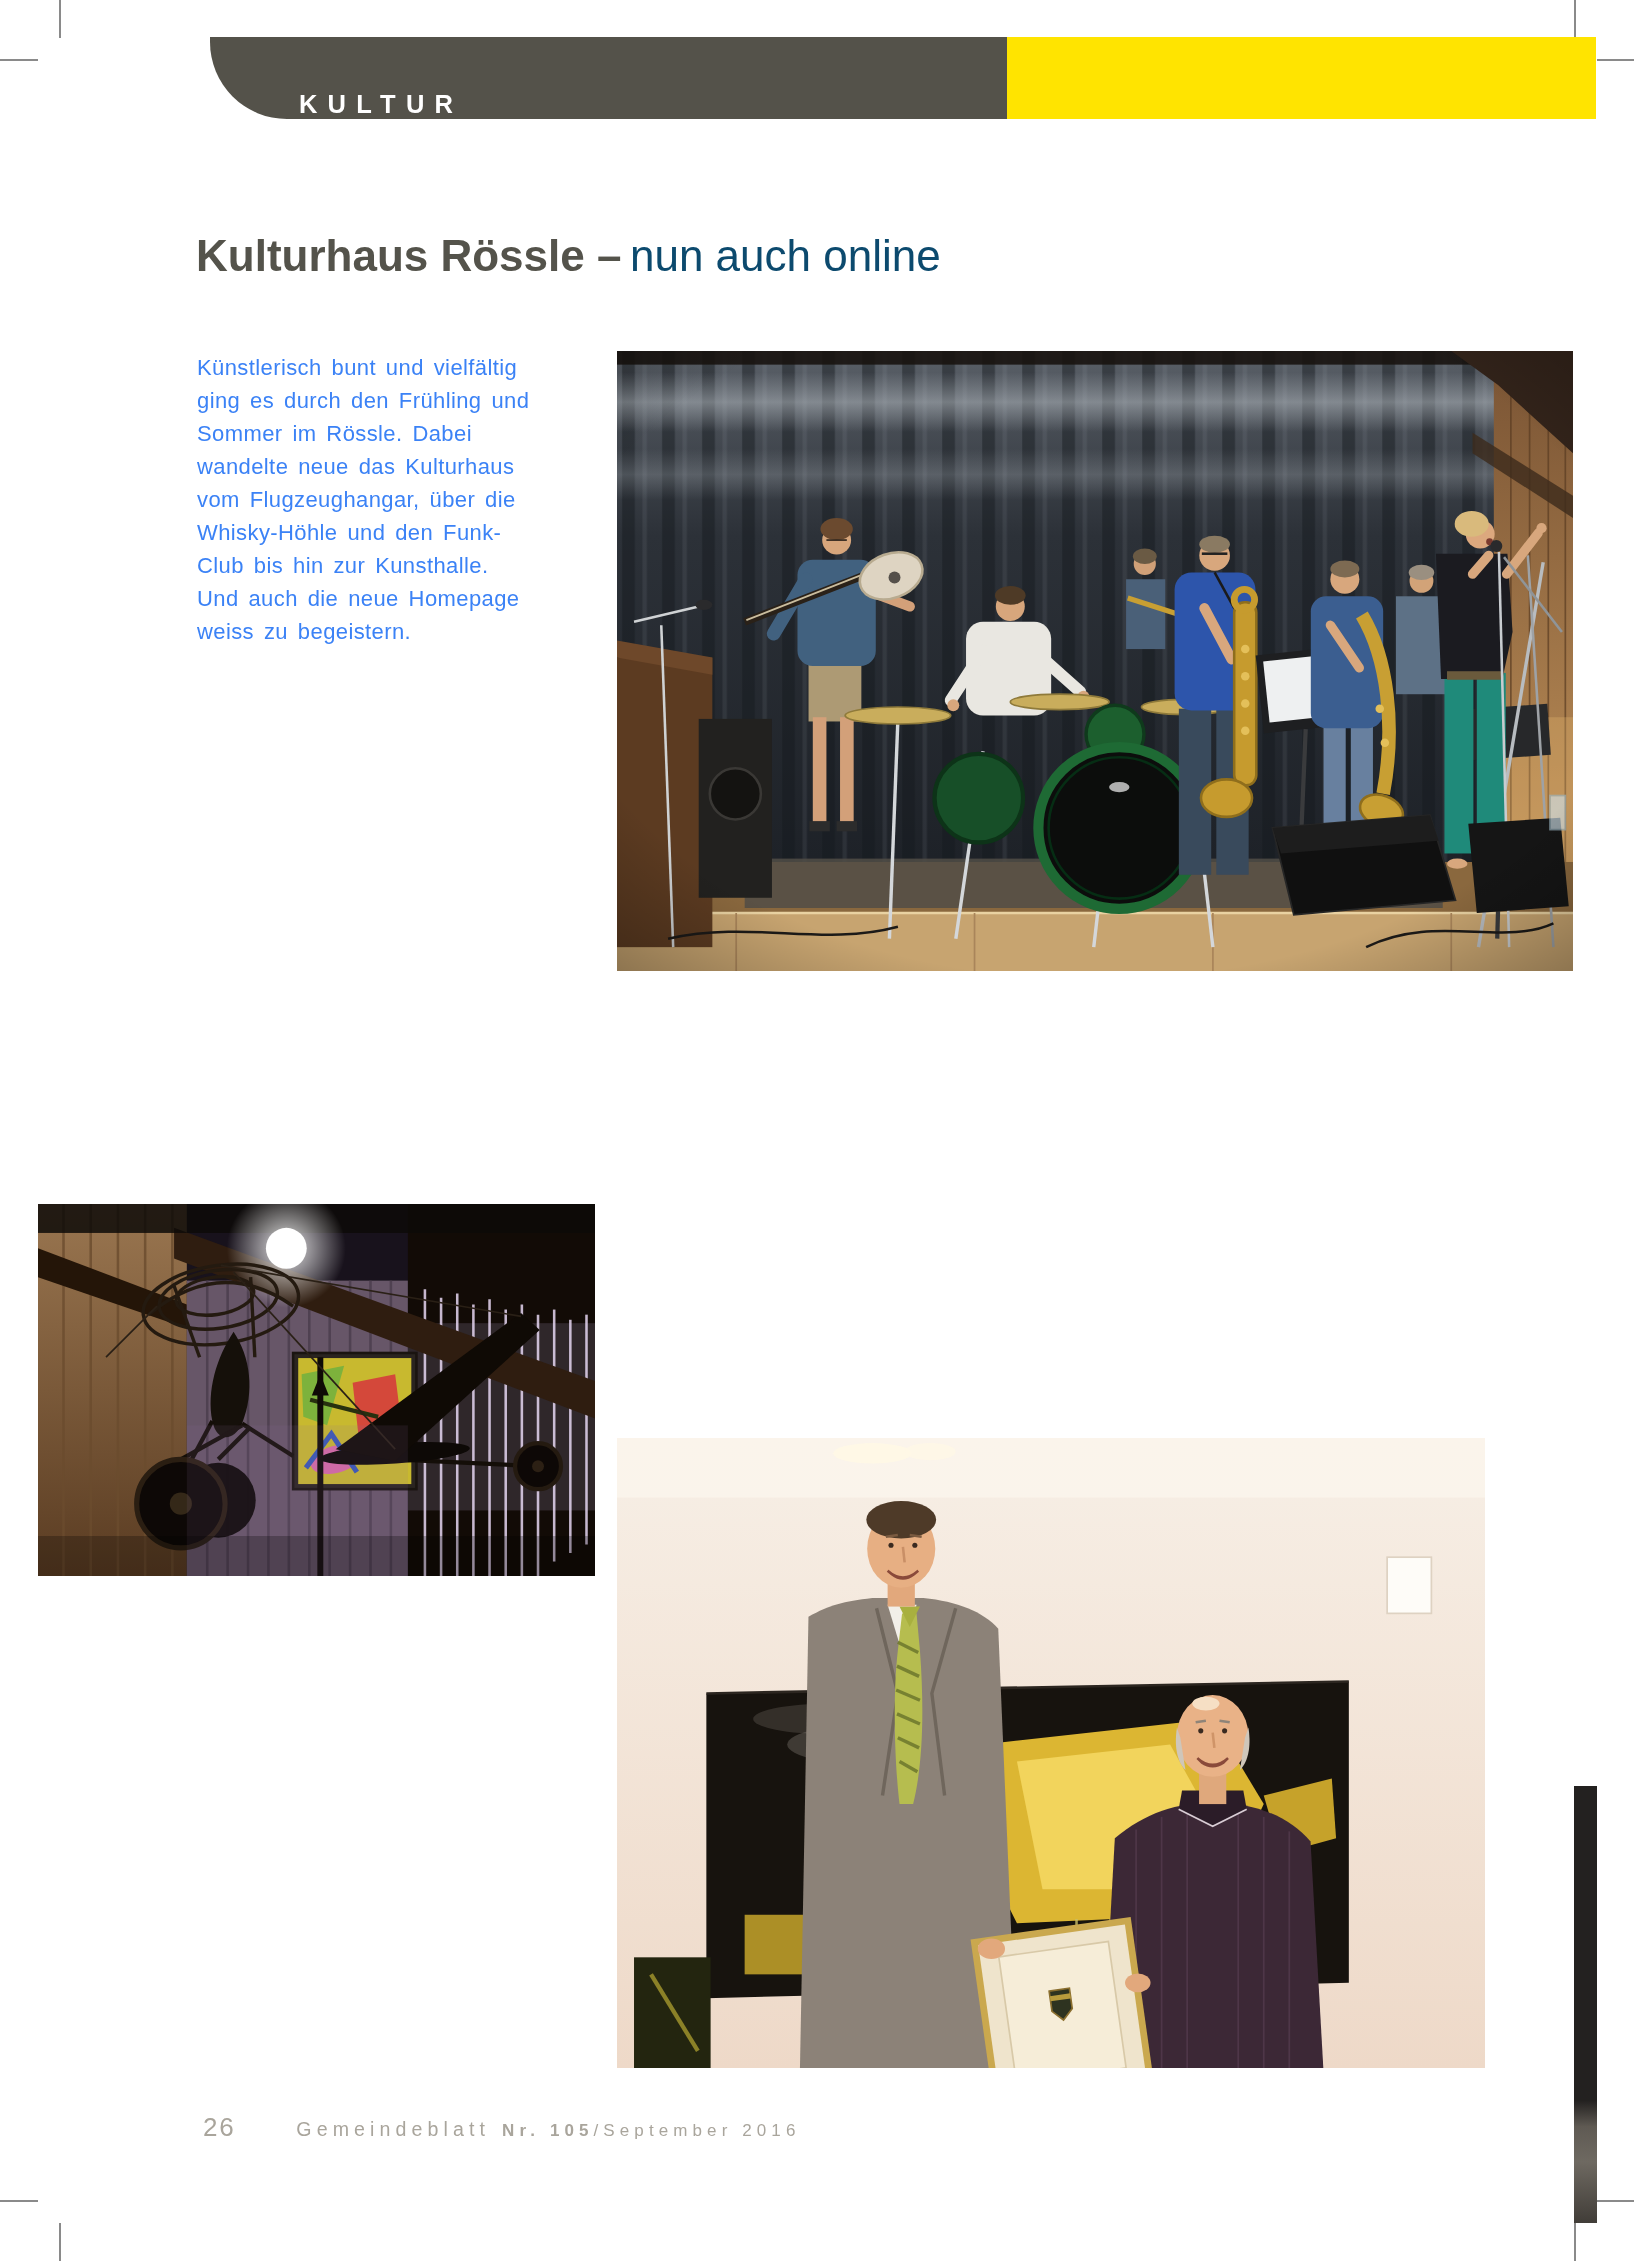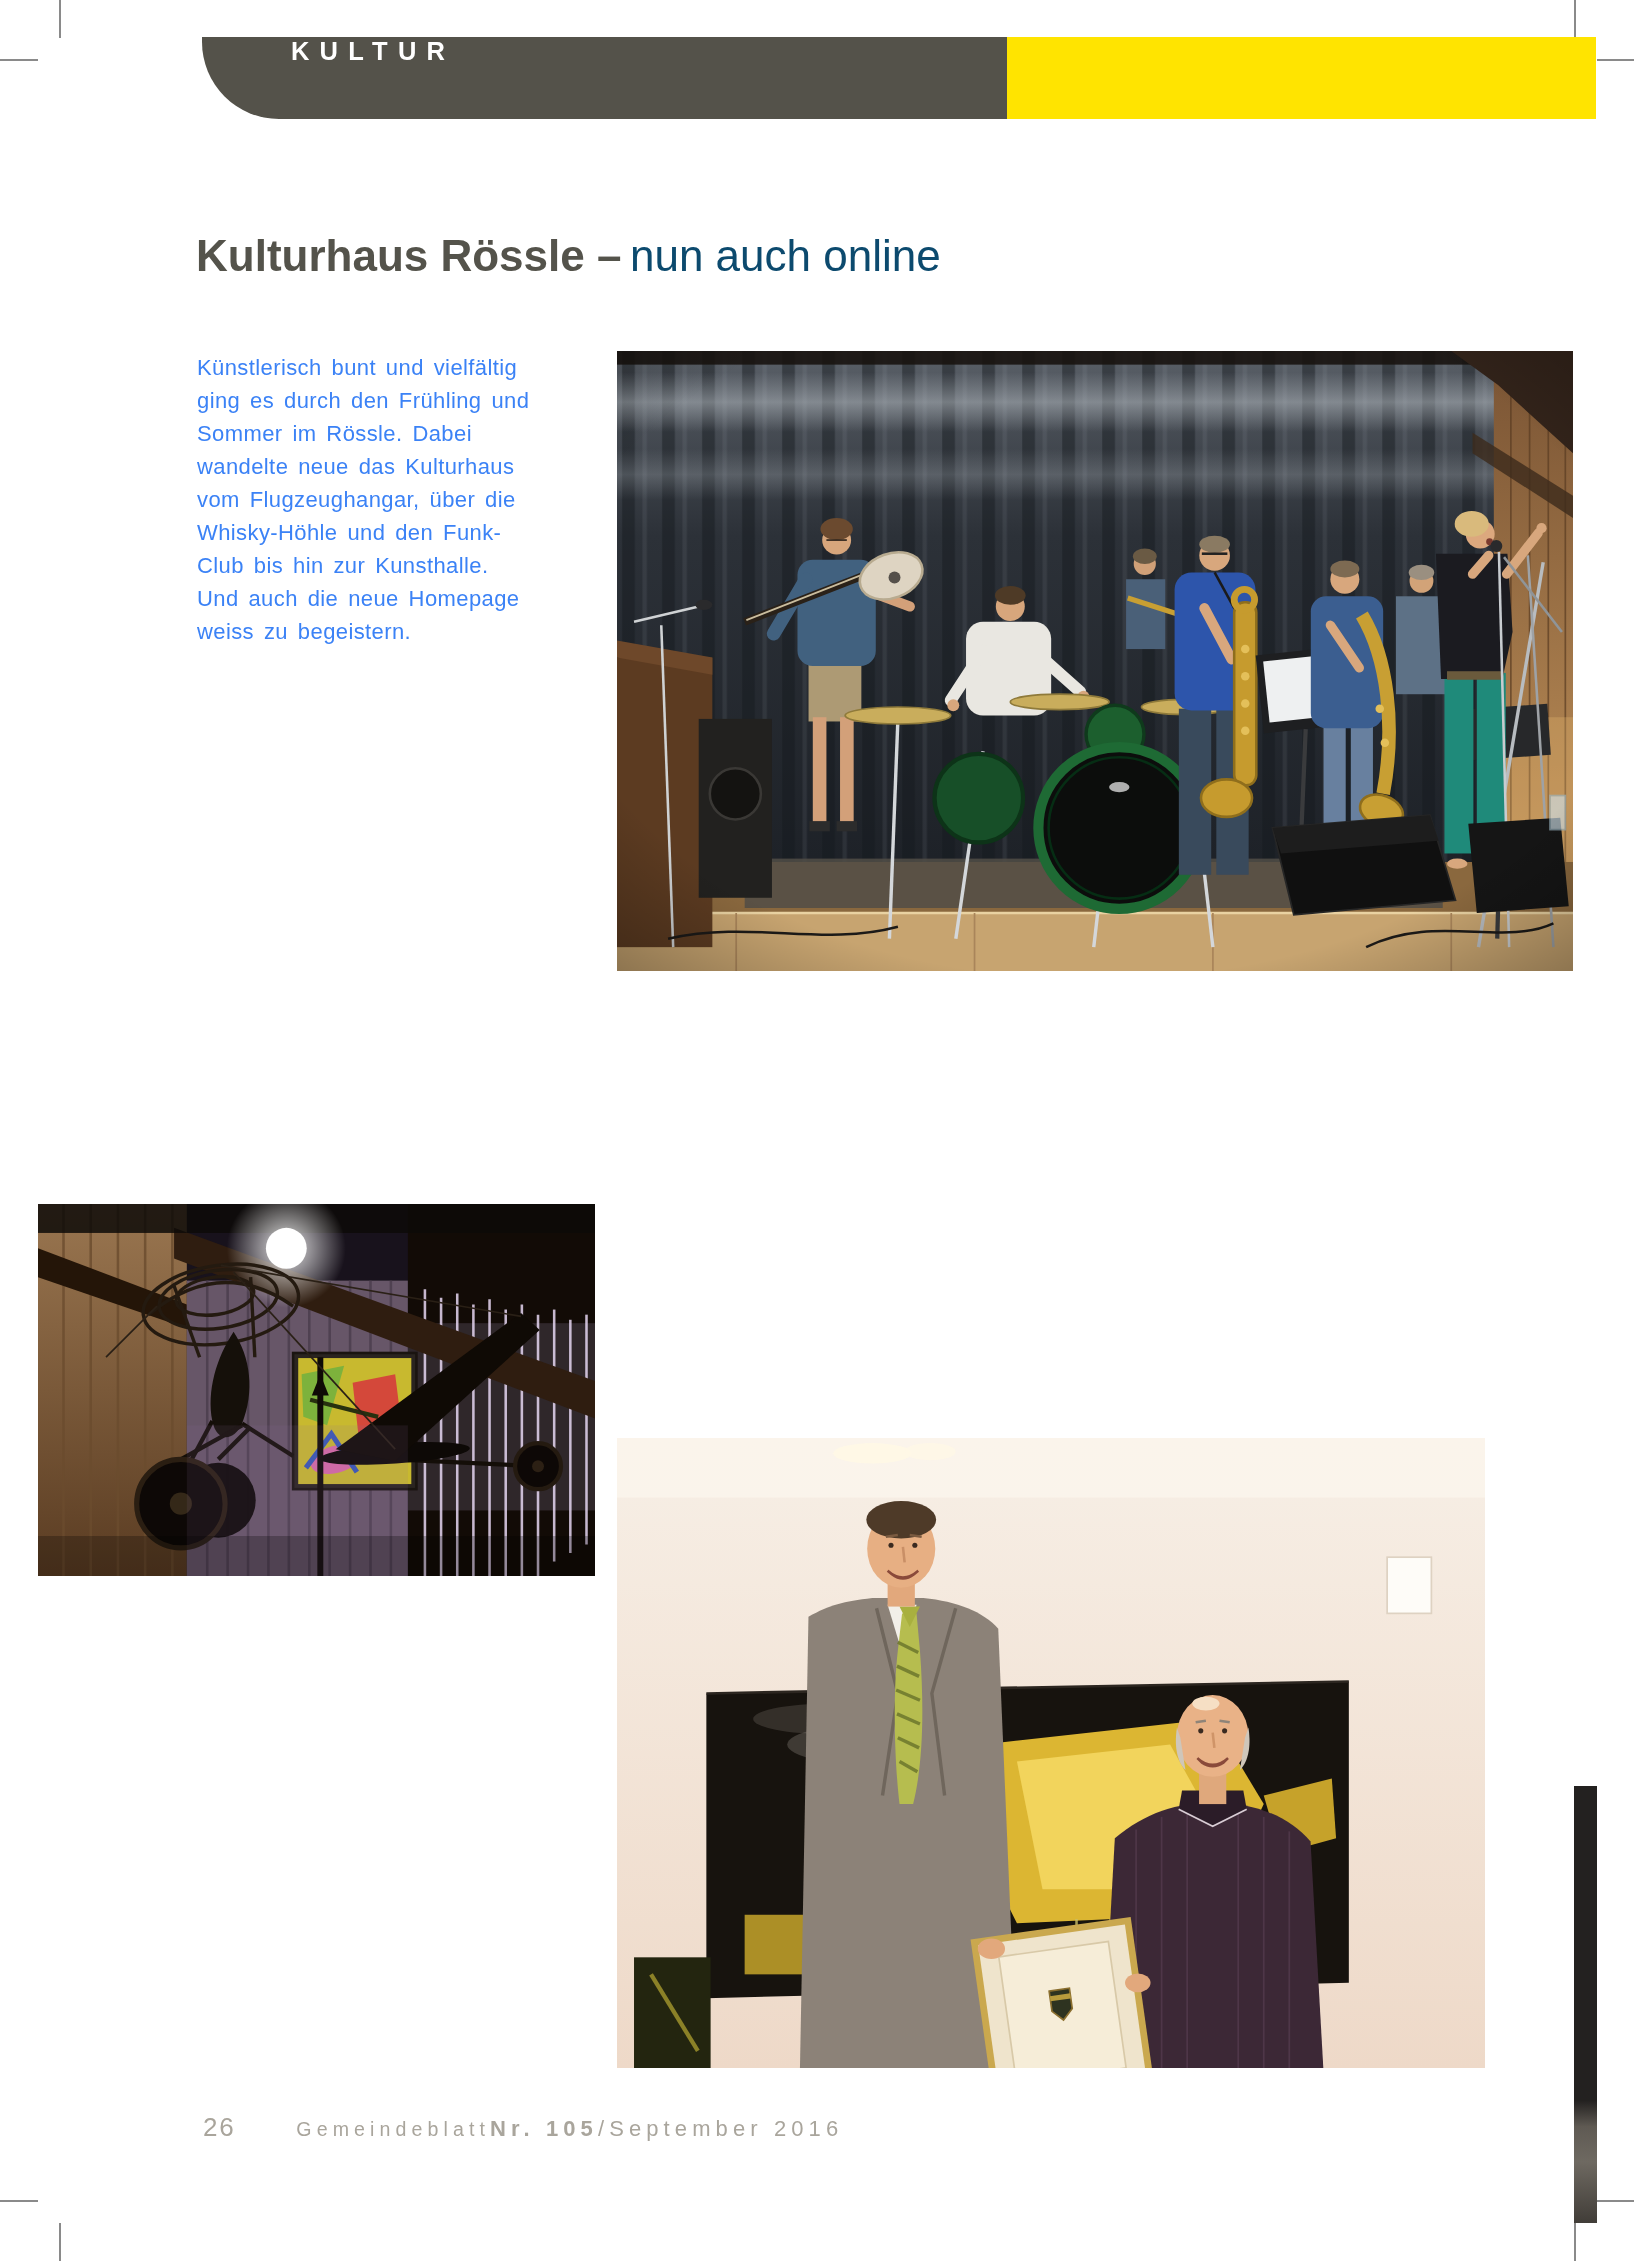--- a/index.html
+++ b/index.html
@@ -1,22 +1,22 @@
 <!DOCTYPE html>
 <html style="font-size:13.6px"><head>
 <meta charset="utf-8">
 <style>
   html,body{margin:0;padding:0;background:#ffffff;}
   .page{position:relative;width:1634px;height:2261px;background:#ffffff;overflow:hidden;
         font-family:"Liberation Sans",sans-serif;}
   
   .cmark{position:absolute;background:#8a8a8a;}
   
-  .bar-dark{position:absolute;left:202px;top:37px;width:813px;height:82px;background:#54524a;
-            border-radius:0 0 0 77px;display:flex;align-items:flex-start;}
+  .bar-dark{position:absolute;left:210px;top:37px;width:813px;height:82px;background:#54524a;
+            border-radius:0 0 0 77px;display:flex;align-items:flex-end;}
   .section-label{color:#ffffff;font-weight:bold;font-size:25.5px;letter-spacing:10.2px;padding-left:89px;}
   .bar-yellow{position:absolute;left:1007px;top:37px;width:589px;height:82px;background:#ffe400;}
   
   .title{position:absolute;left:196px;top:231px;margin:0;font-size:44px;color:#54534b;font-weight:bold;white-space:nowrap;}
   .t-light{font-weight:300;color:#0c4a6e;margin-left:8.5px;}
   
   .col{position:absolute;}
   .intro{left:197px;top:351px;width:400px;font-size:22px;line-height:33px;color:#3b82f6;
          letter-spacing:0.4px;word-spacing:3.4px;}
   .intro .tline{text-align:left;}
@@ -32,21 +32,21 @@
   .band-photo{left:617px;top:351px;width:956px;height:620px;}
   .art-photo{left:38px;top:1204px;width:557px;height:372px;}
   .award-photo{left:617px;top:1438px;width:868px;height:630px;}
   
   .bleed-strip{position:absolute;left:1574px;top:1786px;width:23px;height:437px;
      background:linear-gradient(180deg,#232120 0%,#232120 72%,#5f5a53 78%,#6e6961 86%,#413d38 100%);}
   
   .footer{position:absolute;left:203px;top:2112px;color:#a9a59c;white-space:nowrap;}
   .pagenum{font-size:26px;letter-spacing:1.7px;vertical-align:baseline;}
   .journal{font-size:19.6px;letter-spacing:5.1px;margin-left:61px;}
-  .issue{font-size:22px;letter-spacing:5.1px;}
+  .issue{font-size:17px;letter-spacing:5.1px;margin-left:12px;}
   .issue b{font-weight:bold;}
 </style>
 </head>
 <body>
 
 <div class="page">
 
   <div class="cmark" style="left:59px;top:0;width:1.7px;height:38px;"></div>
   <div class="cmark" style="left:0;top:59px;width:38px;height:1.7px;"></div>
   <div class="cmark" style="left:1574px;top:0;width:1.7px;height:37px;"></div>

